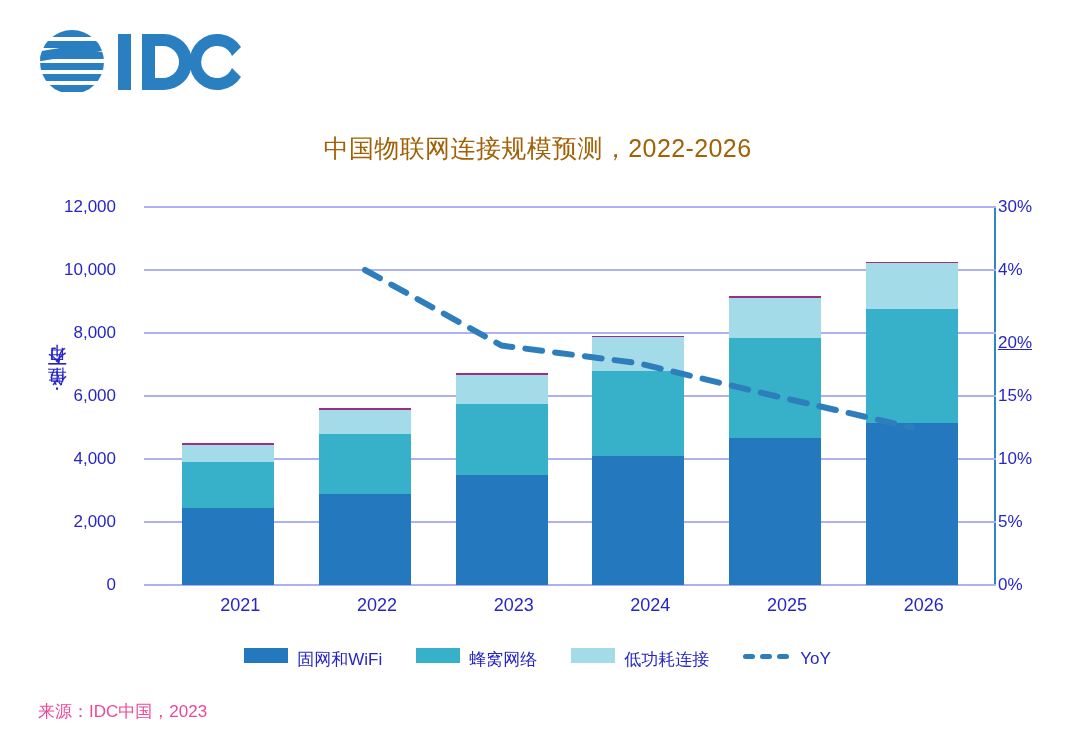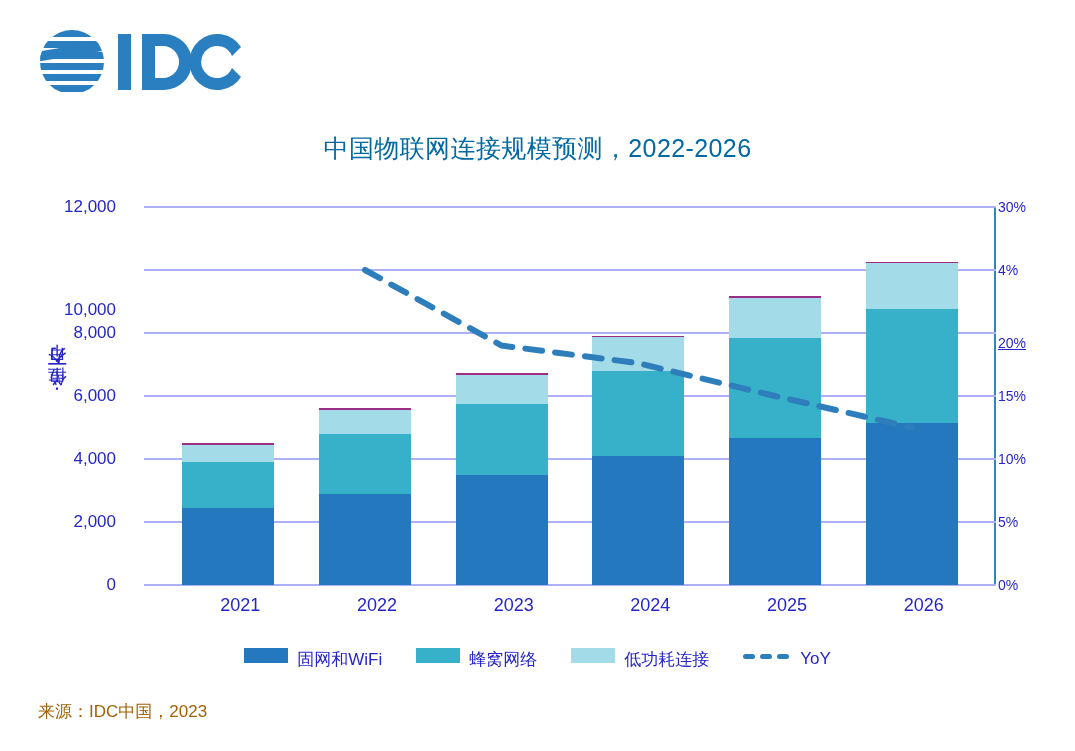--- a/index.html
+++ b/index.html
@@ -25,21 +25,21 @@
   }
   #logo svg { display: block; }
 
   
   #chart-title {
     position: absolute;
     left: 0; top: 132px;
     width: 1075px;
     text-align: center;
     font-size: 25px;
-    color: #0369a1;
+    color: #a16207;
     letter-spacing: 0.4px;
     white-space: nowrap;
   }
 
   
   #yaxis-title {
     position: absolute;
     left: 44px; top: 300px;
     width: 26px; height: 180px;
     font-size: 19px;
@@ -85,21 +85,21 @@
     padding-right: 14px;
     white-space: nowrap;
   }
   #ylabels-right {
     position: absolute; left: 998px; top: 207px;
     width: 80px; height: 378px;
   }
   #ylabels-right div {
     position: absolute;
     left: 0;
-    font-size: 14px;
+    font-size: 17px;
     color: #2626c8;
     transform: translateY(-50%);
     white-space: nowrap;
   }
 
   
   .bar-group {
     position: absolute;
     bottom: 0;
     width: 92px;
@@ -164,21 +164,21 @@
     font-size: 17px;
     color: #2626c8;
     white-space: nowrap;
   }
 
   
   #source {
     position: absolute;
     left: 38px; top: 700px;
     font-size: 17px;
-    color: #a16207;
+    color: #ec4899;
     white-space: nowrap;
   }
 
   
   #line-overlay {
     position: absolute;
     left: 160px; top: 207px;
     width: 820px; height: 378px;
     pointer-events: none;
   }
@@ -218,21 +218,21 @@
   <div id="chart-title">中国物联网连接规模预测，2022-2026</div>
 
   <div id="yaxis-title">单位：百万个</div>
 
   <div id="ylabels-left">
       <div style="top: 378px;">0</div>
       <div style="top: 315px;">2,000</div>
       <div style="top: 252px;">4,000</div>
       <div style="top: 189px; margin-left: 20px;">6,000</div>
       <div style="top: 126px;">8,000</div>
-      <div style="top: 63px; margin-top: 40px;">10,000</div>
+      <div style="top: 63px;">10,000</div>
       <div style="top: 0px;">12,000</div>
     </div>
 
   <div id="ylabels-right">
       <div style="top: 378px;">0%</div>
       <div style="top: 315px;">5%</div>
       <div style="top: 252px;">10%</div>
       <div style="top: 189px;">15%</div>
       <div style="top: 136px; text-decoration: underline;">20%</div>
       <div style="top: 63px;">4%</div>

